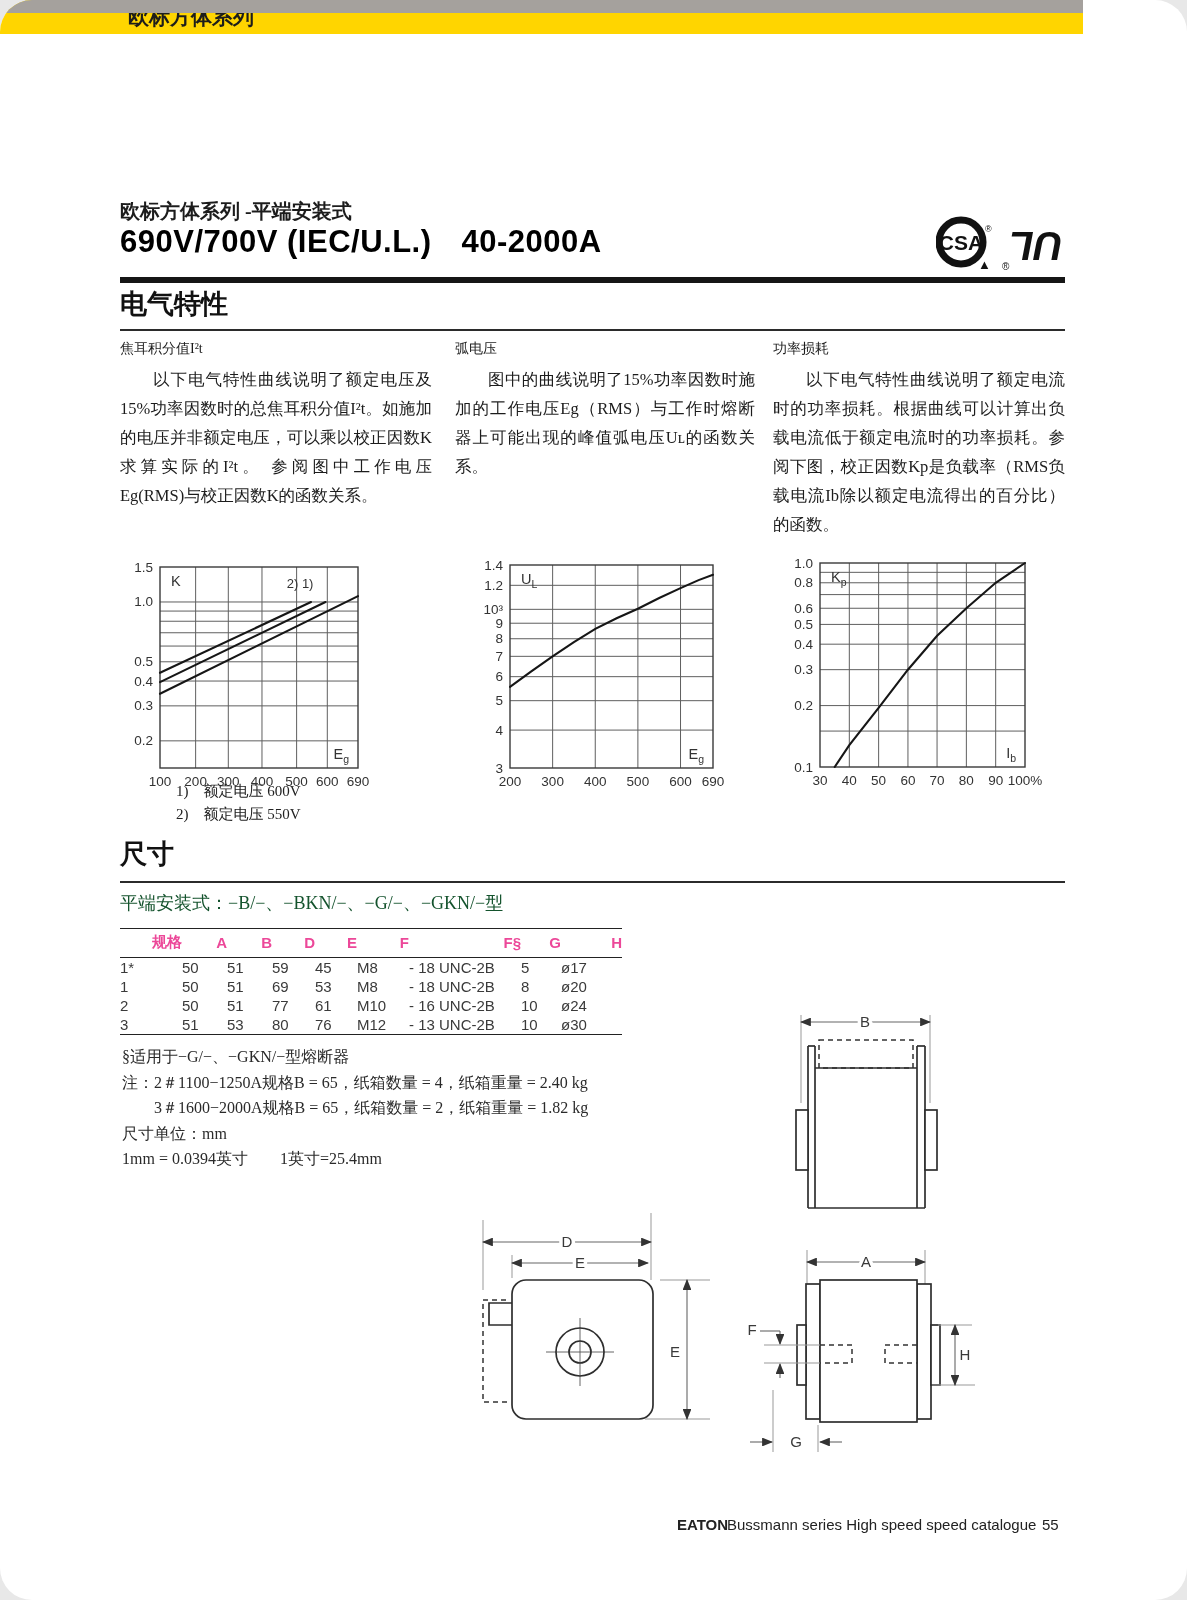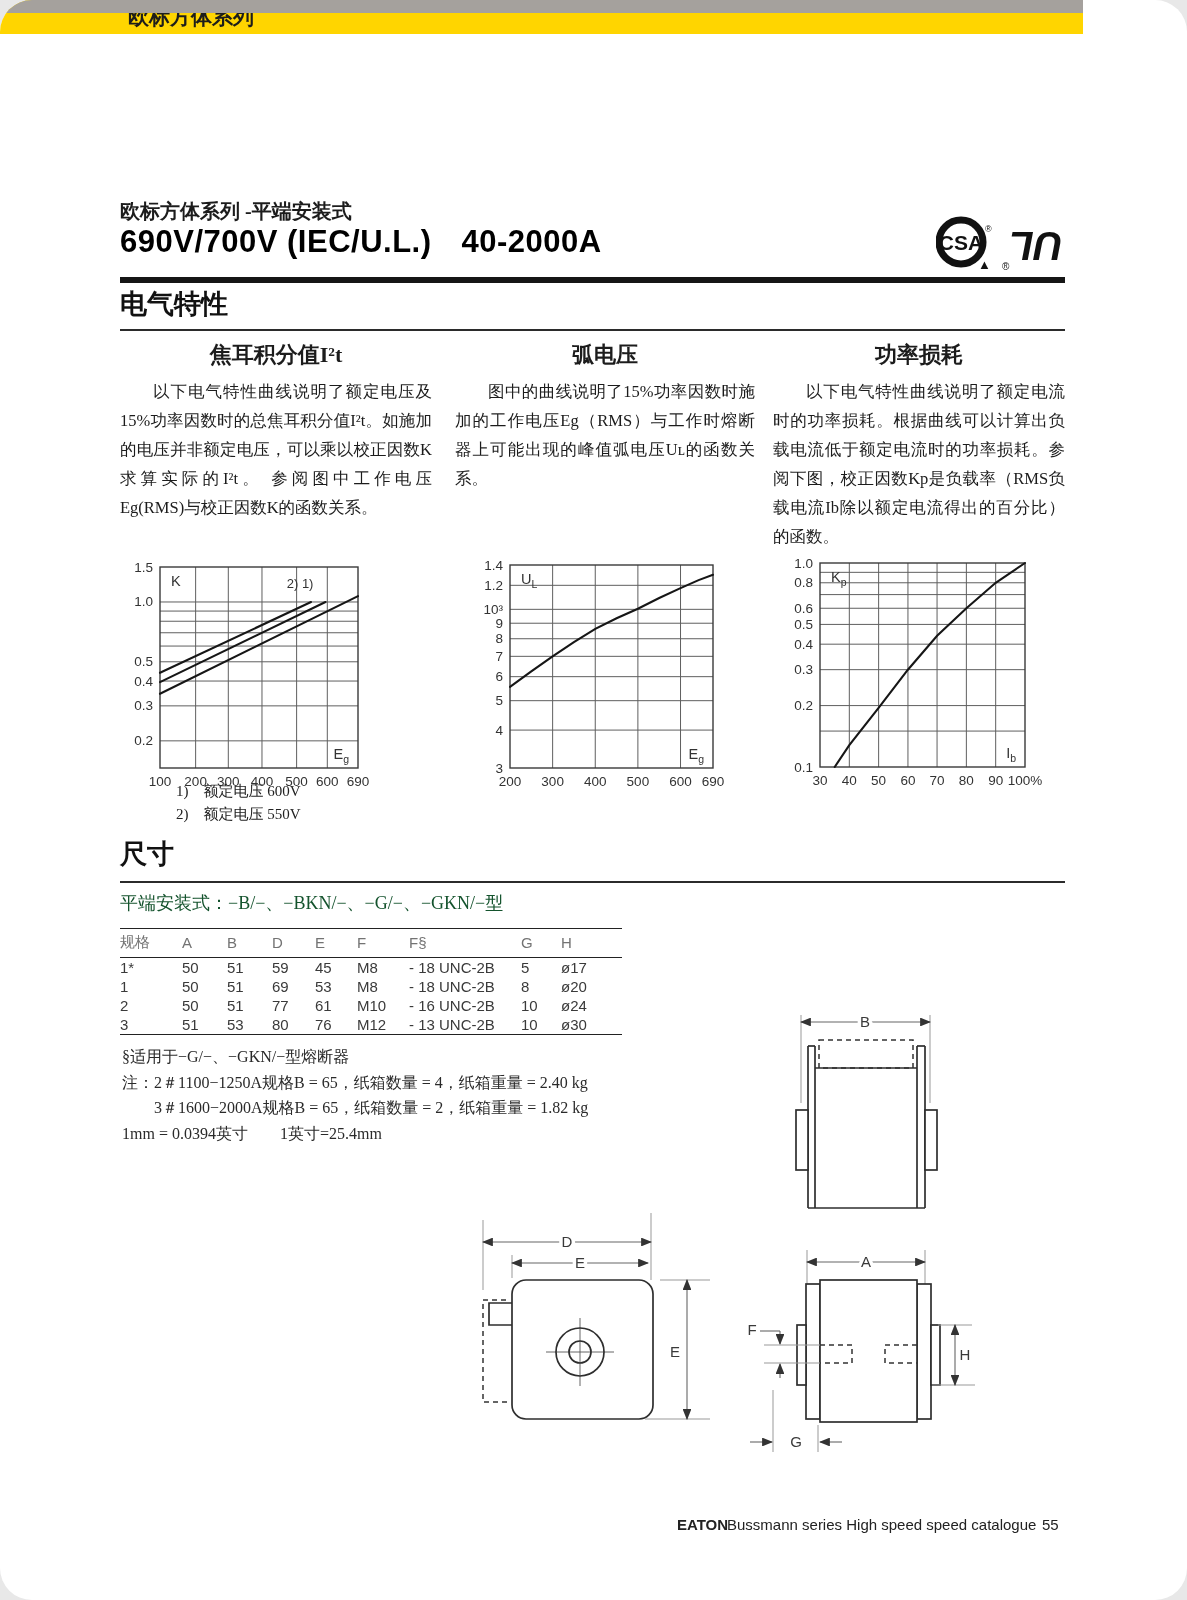--- a/index.html
+++ b/index.html
@@ -16,31 +16,31 @@
   #hdr-title .gap{display:inline-block;width:30px;}
   #blackrule{left:120px;top:277px;width:945px;height:6px;background:#161616;}
   
   #csa{left:920px;top:216px;width:58px;height:56px;margin-left:16px;}
   #ul{left:998px;top:212px;width:70px;height:62px;}
   
   .secTitle{font-size:27px;font-weight:bold;color:#111;}
   .secRule{height:2px;background:#2b2b2b;}
   
   .col{top:340px;}
-  .col h3{margin:0 0 7px 0;font-size:22px;font-weight:bold;text-align:center;}
+  .col h3{margin:0 0 7px 0;font-size:14px;font-weight:normal;}
   .col p{margin:0;font-size:16.5px;line-height:29px;text-align:justify;text-indent:2em;}
   
   #chartnotes{left:176px;top:780px;font-size:15px;line-height:23px;color:#222;}
   
   #dim-sub{left:120px;top:891px;font-size:18px;color:#14532d;}
   
   #dtable{left:120px;top:928px;width:502px;}
   table{border-collapse:collapse;width:100%;font-family:"Liberation Sans",sans-serif;font-size:15px;color:#3a3a3a;}
   table{border-top:1.5px solid #222;border-bottom:1.5px solid #222;}
-  th{font-weight:normal;color:#737373;text-align:left;border-bottom:1.5px solid #222;padding:4px 0 5px 0;}
+  th{font-weight:bold;color:#ec4899;text-align:right;border-bottom:1.5px solid #222;padding:4px 0 5px 0;}
   td{padding:1px 0;text-align:left;}
   
   #dimnotes{left:122px;top:1044px;font-size:16px;line-height:25.5px;color:#2a2a2a;}
   
   .foot{top:1516px;font-family:"Liberation Sans",sans-serif;font-size:15px;color:#222;}
   
   svg text{font-family:"Liberation Sans",sans-serif;}
   .dimlab{font-size:15px;fill:#3a3a3a;text-anchor:middle;paint-order:stroke;stroke:#ffffff;stroke-width:7px;stroke-linejoin:round;}
   .solid{stroke:#2e2e2e;stroke-width:1.7;fill:none;}
   .solidF{stroke:#2e2e2e;stroke-width:1.7;fill:#fff;}
@@ -297,20 +297,21 @@
             <td>ø30</td>
           </tr>
         </tbody>
     </table>
   </div>
 
   <div id="dimnotes" class="abs">
       <div>§适用于−G/−、−GKN/−型熔断器</div>
       <div>注：2＃1100−1250A规格B = 65，纸箱数量 = 4，纸箱重量 = 2.40 kg</div>
       <div>　　3＃1600−2000A规格B = 65，纸箱数量 = 2，纸箱重量 = 1.82 kg</div>
+      <div>尺寸单位：mm</div>
       <div>1mm = 0.0394英寸　　1英寸=25.4mm</div>
     </div>
 
   <svg class="abs" style="left:750px;top:975px" width="200" height="245">
     <line x1="51" y1="40" x2="51" y2="128" class="ext"></line>
     <line x1="180" y1="40" x2="180" y2="128" class="ext"></line>
     <line x1="51" y1="47" x2="180" y2="47" class="dimln" marker-start="url(#arrow)" marker-end="url(#arrow)"></line>
     <text x="115" y="52" class="dimlab">B</text>
     <rect x="69" y="65" width="94" height="28" class="dash"></rect>
     <line x1="58" y1="71" x2="58" y2="233" class="solid"></line>

